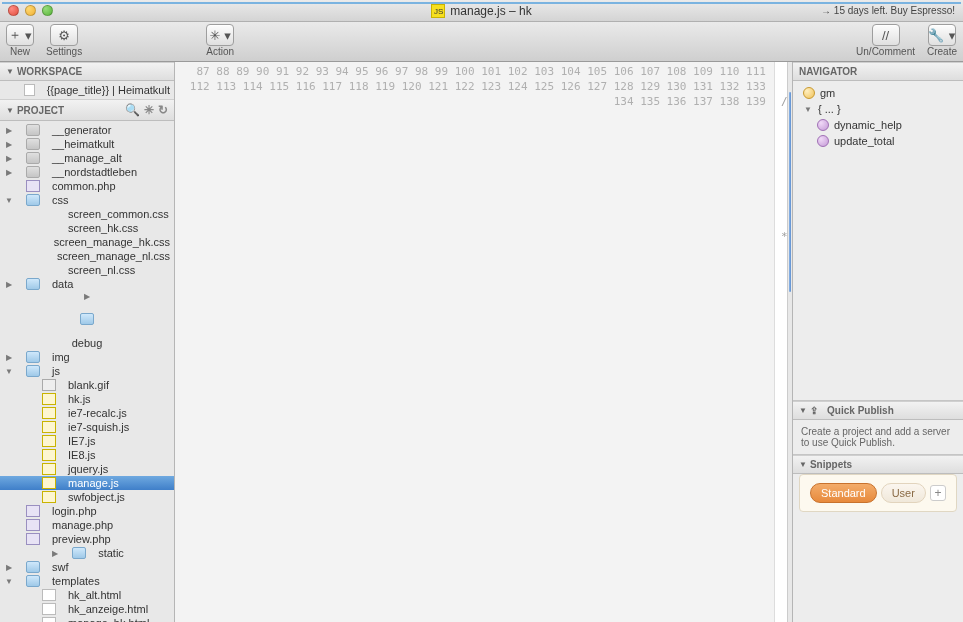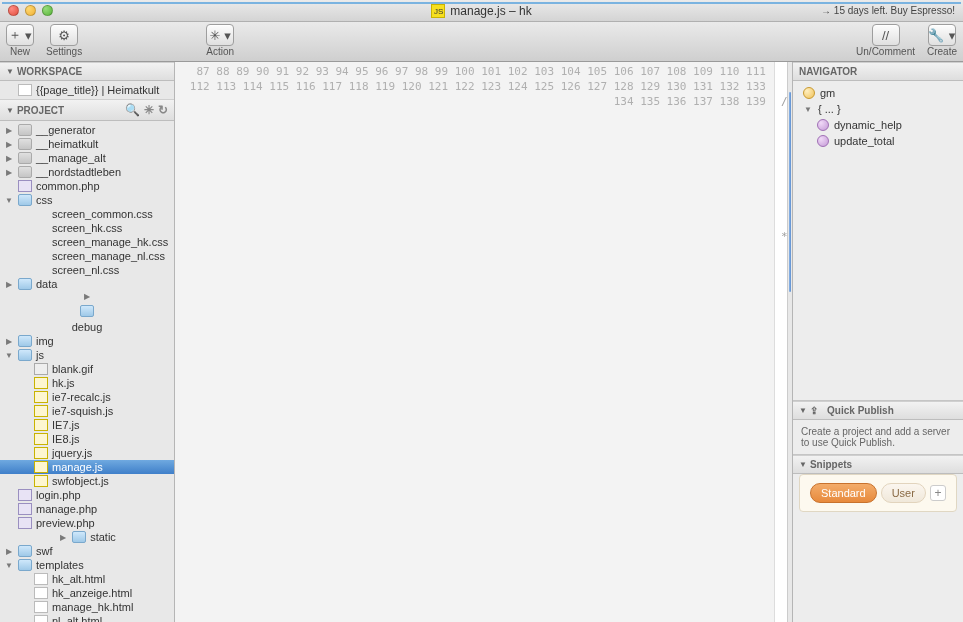--- a/index.html
+++ b/index.html
@@ -14,21 +14,21 @@
 .toolbar { height: 40px; background: linear-gradient(#eaeaea,#cfcfcf); border-bottom:1px solid #9a9a9a; display:flex; align-items:flex-start; padding:2px 6px; gap:12px; }
 .tb-group{display:flex;flex-direction:column;align-items:center;font-size:10px;color:#555;}
 .tb-btn{height:22px;min-width:28px;background:linear-gradient(#fdfdfd,#e0e0e0);border:1px solid #9e9e9e;border-radius:4px;display:flex;align-items:center;justify-content:center;font-size:13px;box-shadow:0 1px 0 #fff inset;}
 .tb-spacer{flex:1;}
 .main{display:flex;height:560px;}
 .sidebar-left{width:175px;background:#e8e8e8;border-right:1px solid #b5b5b5;overflow:auto;}
 .panel-head{background:linear-gradient(#f2f2f2,#dedede);border-top:1px solid #cfcfcf;border-bottom:1px solid #bdbdbd;padding:3px 6px;font-size:10px;color:#666;font-weight:bold;display:flex;align-items:center;gap:3px;}
 .panel-head .arrow{font-size:8px;cursor:default;}
 .panel-head .tools{margin-left:auto;color:#888;font-size:12px;display:flex;gap:4px;}
 .tree{padding:2px 0;}
-.node{display:flex;align-items:center;gap:4px;padding:1px 4px;font-size:11px;color:#333;white-space:nowrap;cursor:default;}
+.node{display:flex;align-items:center;gap:12px;padding:1px 4px;font-size:11px;color:#333;white-space:nowrap;cursor:default;}
 .node.sel{background:linear-gradient(#6fa9e0,#3f7fc9);color:#fff;}
 .disc{font-size:8px;color:#7a7a7a;width:10px;text-align:center;}
 .disc.open::before{content:"▼";}.disc.closed::before{content:"▶";}.disc.none::before{content:"";}
 .ficon{width:14px;height:12px;display:inline-block;}
 .ficon.folder{background:linear-gradient(#cfe8fb,#9fc9e8);border:1px solid #7aa8cc;border-radius:2px;}
 .ficon.folder-dim{background:linear-gradient(#e0e0e0,#c5c5c5);border:1px solid #aaa;border-radius:2px;}
 .ficon.css::after{content:"";position:absolute;top:2px;left:2px;right:2px;height:2px;background:#7ab3e0;}
 .ficon.js{background:#fdf6d0;border:1px solid #c9b300;}
 .ficon.php{background:#e8e3f5;border:1px solid #9a8fc0;}
 .ficon.html{background:#fff;border:1px solid #bbb;}

